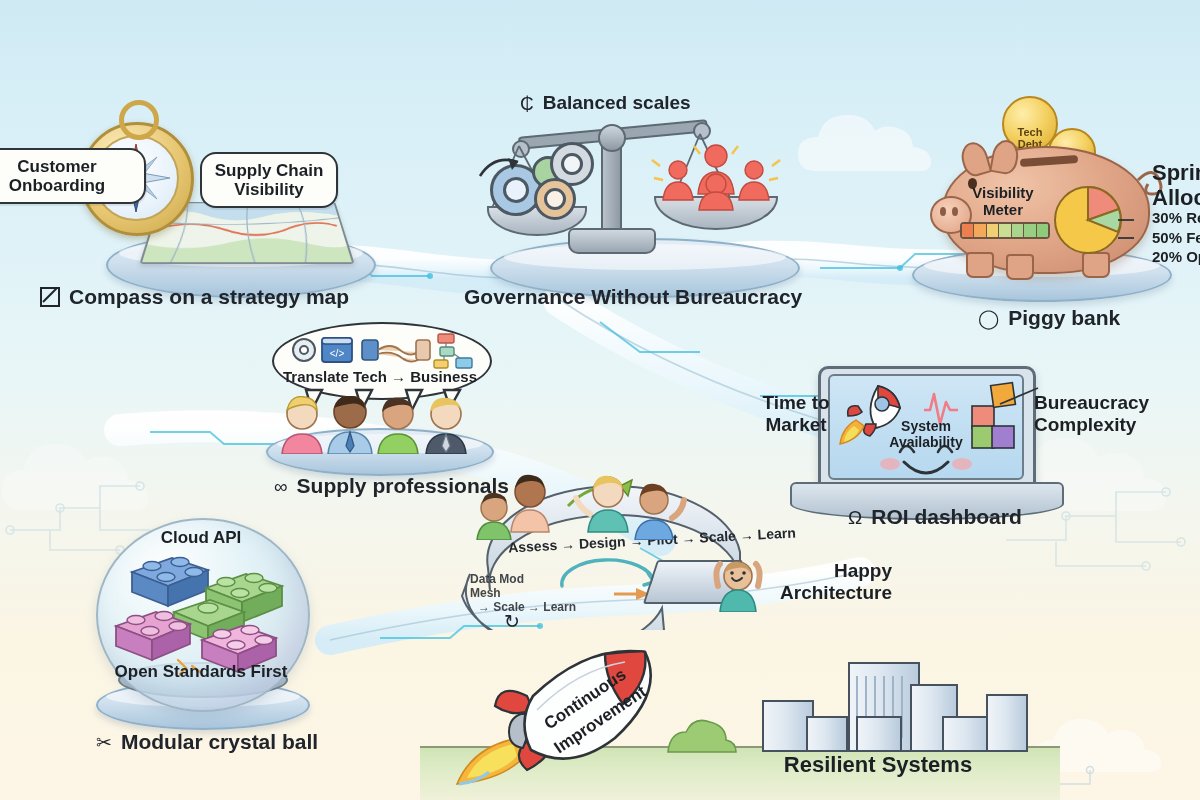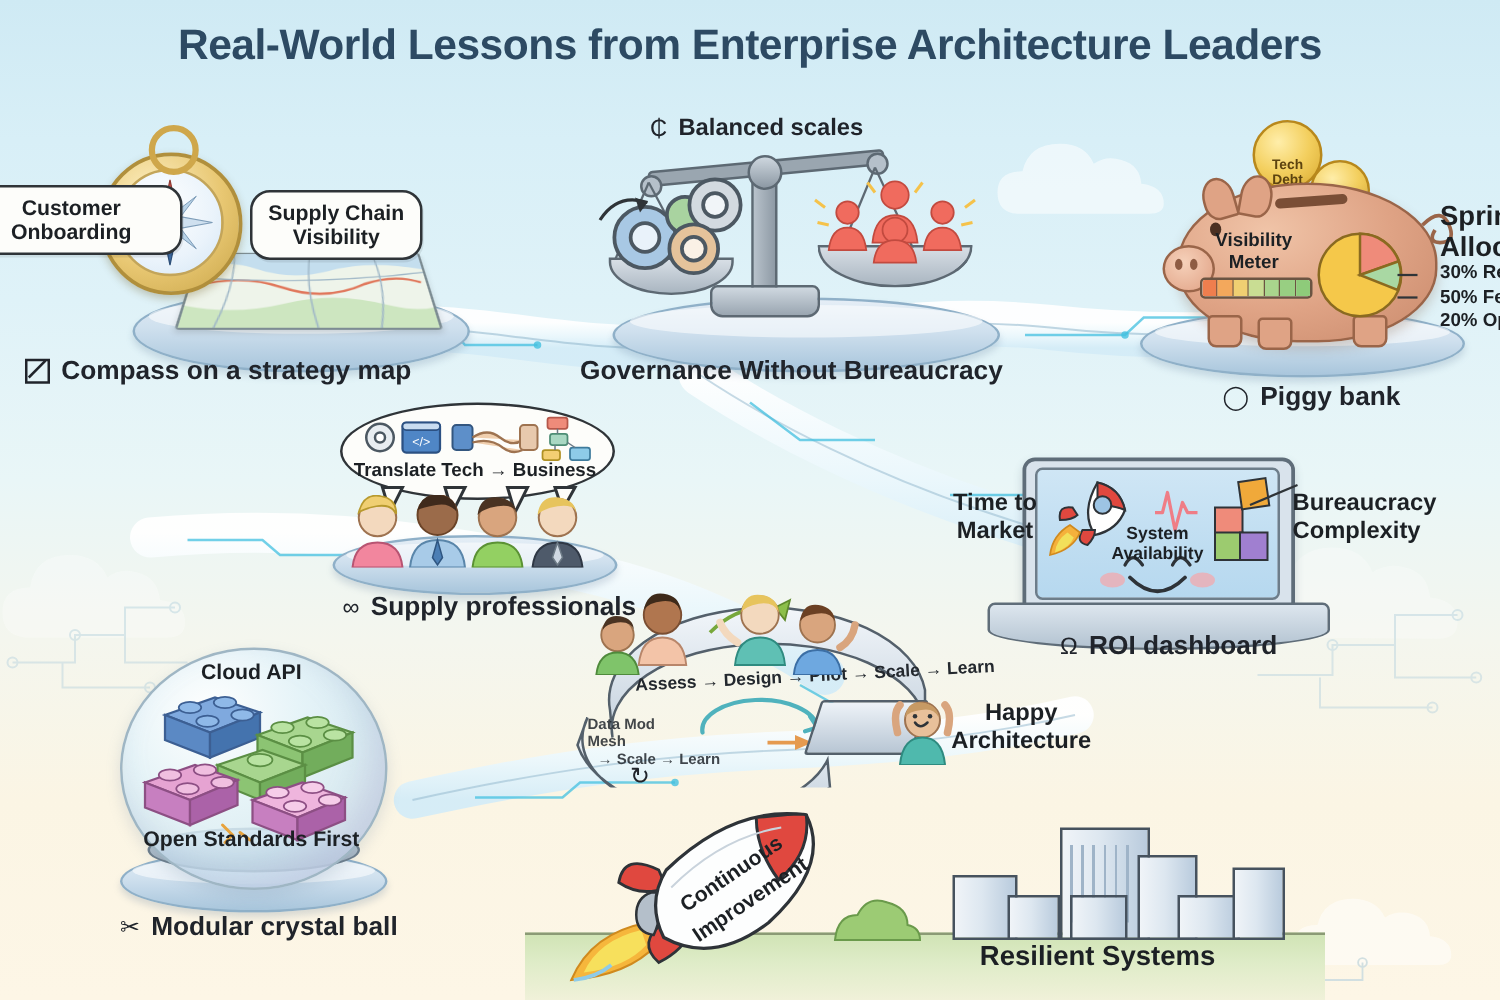--- a/index.html
+++ b/index.html
@@ -254,21 +254,20 @@
     </g>
     <g fill="#43c0e0" opacity=".8">
       <circle cx="900" cy="268" r="3"></circle>
         <circle cx="430" cy="276" r="3"></circle>
       <circle cx="900" cy="412" r="3"></circle>
         <circle cx="540" cy="626" r="3"></circle>
       <circle cx="290" cy="444" r="3"></circle>
     </g>
   </svg>
 
-  <div class="title">Real-World Lessons from Enterprise Architecture Leaders</div>
 
   <div>
 
     <div class="pedestal" style="left:106px;top:232px;width:266px;height:62px;"></div>
 
     <div class="map" style="left:150px;top:186px;width:190px;height:84px;
                 transform:perspective(320px) rotateX(46deg);border-radius:4px;">
       <svg width="190" height="84" viewBox="0 0 190 84" style="display:block;">
         <rect x="0" y="0" width="190" height="84" fill="#eef4ea"></rect>
         <path d="M0,16 q28,-8 52,4 q30,14 60,2 q34,-14 78,-2 V0 H0 Z" fill="#bcd9ef" opacity=".85"></path>
@@ -310,21 +309,21 @@
     </div>
 
     <div class="bubble" style="left:200px;top:152px;width:110px;">
       <div>Supply Chain</div>
       <div>Visibility</div>
       <svg class="tail" width="34" height="30" viewBox="0 0 34 30" style="left:6px;top:46px;">
         <path d="M30,2 L4,16 L24,28 Z" fill="#fdfdfa" stroke="#2f3438" stroke-width="2.5"></path>
       </svg>
     </div>
 
-    <div class="caption" style="left:20px;top:285px;">
+    <div class="caption" style="left:40px;top:285px;">
       <span class="cap-box"></span>
       <span>Compass on a strategy map</span>
     </div>
   </div>
 
   <div>
 
     <div class="caption" style="left:520px;top:92px;font-size:19px;">
       <span class="cap-glyph">₵</span>
       <span>Balanced scales</span>
@@ -697,21 +696,21 @@
       <path d="M6,30 q-4,-16 2,-22" fill="none" stroke="#d9a57e" stroke-width="6" stroke-linecap="round"></path>
       <path d="M46,30 q4,-16 -2,-22" fill="none" stroke="#d9a57e" stroke-width="6" stroke-linecap="round"></path>
       <circle cx="26" cy="20" r="14" fill="#e8c09a" stroke="#9e7350" stroke-width="1.6"></circle>
       <path d="M12,18 q2,-14 14,-12 q12,2 13,12 q-4,-8 -14,-6 q-10,1 -13,6z" fill="#c79a64"></path>
       <path d="M20,22 q4,6 10,0" fill="none" stroke="#2e3338" stroke-width="2" stroke-linecap="round"></path>
       <circle cx="20" cy="17" r="1.8" fill="#2e3338"></circle>
         <circle cx="32" cy="17" r="1.8" fill="#2e3338"></circle>
       <path d="M8,56 q2,-22 18,-22 q16,0 18,22 z" fill="#4fb9ad" stroke="#2e8b80" stroke-width="1.6"></path>
     </svg>
 
-    <div class="side-label" style="left:742px;top:560px;width:150px;text-align:center;">
+    <div class="side-label" style="left:742px;top:560px;width:150px;text-align:right;">
       <div>Happy</div>
       <div>Architecture</div>
     </div>
 
     <div class="caption" style="left:504px;top:612px;">
       <span class="cap-glyph">↻</span>
     </div>
   </div>
 
   <div>

